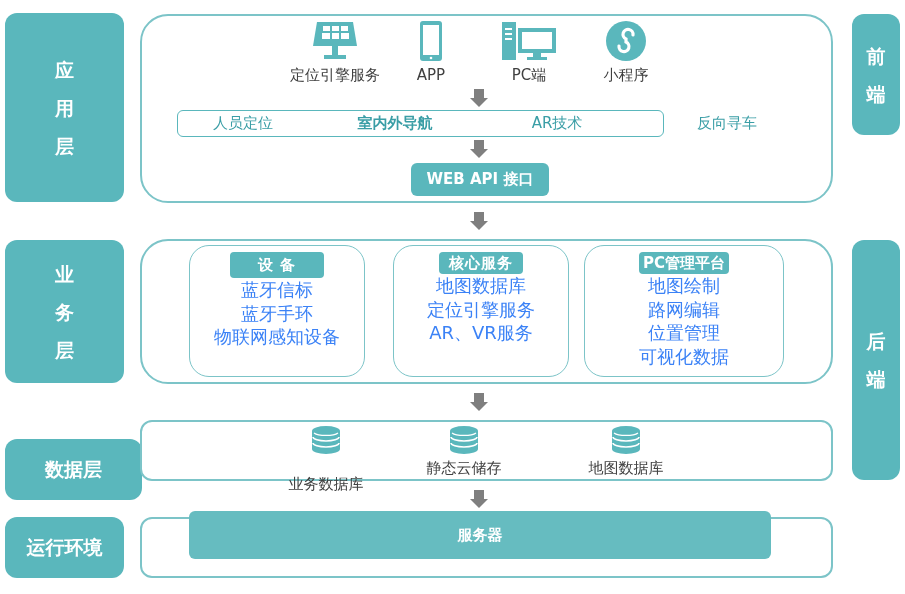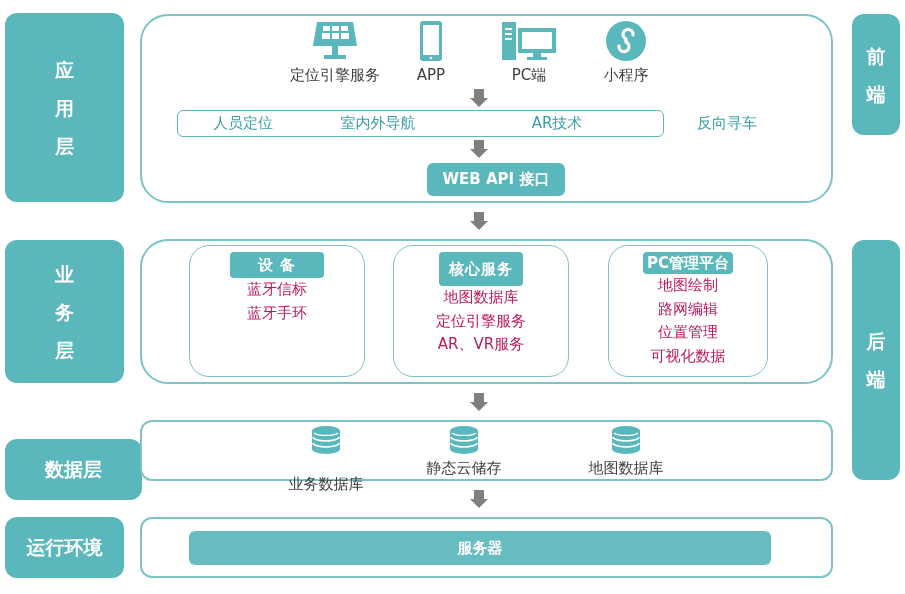--- a/index.html
+++ b/index.html
@@ -29,38 +29,38 @@
 
   .func-bar {
     position: absolute; left: 177px; top: 110px; width: 487px; height: 27px;
     border: 1.5px solid #5ab7bc; border-radius: 6px; display: flex; align-items: center;
   }
   .func-bar .fi { position: absolute; font-size: 15px; color: #3a9ea6; white-space: nowrap; transform: translateX(-50%); }
 
   .api-btn {
     position: absolute; left: 411px; top: 163px; width: 138px; height: 33px;
     background: #5ab7bc; border-radius: 6px; color: #fff; font-weight: bold; font-size: 15px;
-    display: flex; align-items: center; justify-content: center; margin-left: 16px;
+    display: flex; align-items: center; justify-content: center;
   }
 
   .svc-box {
     position: absolute; top: 245px; height: 132px; border: 1.5px solid #7cc4c8; border-radius: 20px;
     display: flex; flex-direction: column; align-items: center;
   }
   .svc-box .hdr {
     margin-top: 6px; background: #5ab7bc; color: #fff; font-weight: bold; font-size: 15px;
-    border-radius: 4px; padding: 7px 10px; line-height: 20px; letter-spacing: 1px;
-  }
-  .svc-box .it { font-size: 15px; color: #be185d; line-height: 23.5px; white-space: nowrap; }
+    border-radius: 4px; padding: 1px 10px; line-height: 20px; letter-spacing: 1px;
+  }
+  .svc-box .it { font-size: 18px; color: #3b82f6; line-height: 23.5px; white-space: nowrap; }
 
   .db-item { position: absolute; top: 425px; display: flex; flex-direction: column; align-items: center; width: 120px; }
   .db-item .lbl { font-size: 15px; color: #404040; margin-top: 4px; white-space: nowrap; }
 
   .server-bar {
-    position: absolute; left: 189px; top: 531px; width: 582px; height: 34px;
+    position: absolute; left: 189px; top: 511px; width: 582px; height: 48px;
     background: #66bcc0; border-radius: 6px; color: #fff; font-weight: bold; font-size: 15px;
     display: flex; align-items: center; justify-content: center;
   }
 </style>
 </head>
 <body>
 
 <div class="layer-label vertical" style="left:5px;top:13px;width:119px;height:189px;">
   <span>应</span>
   <span>用</span>
@@ -132,21 +132,21 @@
   <span class="lbl">小程序</span>
 </div>
 
 <div class="arrow" style="left:470px;top:89px;">
     <div class="stem"></div>
     <div class="head"></div>
   </div>
 
 <div class="func-bar">
   <span class="fi" style="left:65px;">人员定位</span>
-  <span class="fi" style="left:200px;">室内外导航</span>
+  <span class="fi" style="left:217px;font-weight:bold;">室内外导航</span>
   <span class="fi" style="left:379px;">AR技术</span>
   <span class="fi" style="left:540px;margin-left:9px;">反向寻车</span>
 </div>
 
 <div class="arrow" style="left:470px;top:140px;">
     <div class="stem"></div>
     <div class="head"></div>
   </div>
 
 <div class="api-btn">WEB API 接口</div>
@@ -155,28 +155,29 @@
     <div class="stem"></div>
     <div class="head"></div>
   </div>
 
 <div class="panel" style="left:140px;top:239px;width:693px;height:145px;"></div>
 
 <div class="svc-box" style="left:189px;width:176px;">
   <span class="hdr" style="padding:3px 28px;">设 备</span>
   <span class="it">蓝牙信标</span>
   <span class="it">蓝牙手环</span>
+  <span class="it">物联网感知设备</span>
 </div>
 <div class="svc-box" style="left:393px;width:176px;">
   <span class="hdr">核心服务</span>
   <span class="it">地图数据库</span>
   <span class="it">定位引擎服务</span>
   <span class="it">AR、VR服务</span>
 </div>
-<div class="svc-box" style="left:608px;width:160px;">
+<div class="svc-box" style="left:584px;width:200px;">
   <span class="hdr" style="padding:1px 4px;letter-spacing:0;">PC管理平台</span>
   <span class="it">地图绘制</span>
   <span class="it">路网编辑</span>
   <span class="it">位置管理</span>
   <span class="it">可视化数据</span>
 </div>
 
 <div class="arrow" style="left:470px;top:393px;">
     <div class="stem"></div>
     <div class="head"></div>

